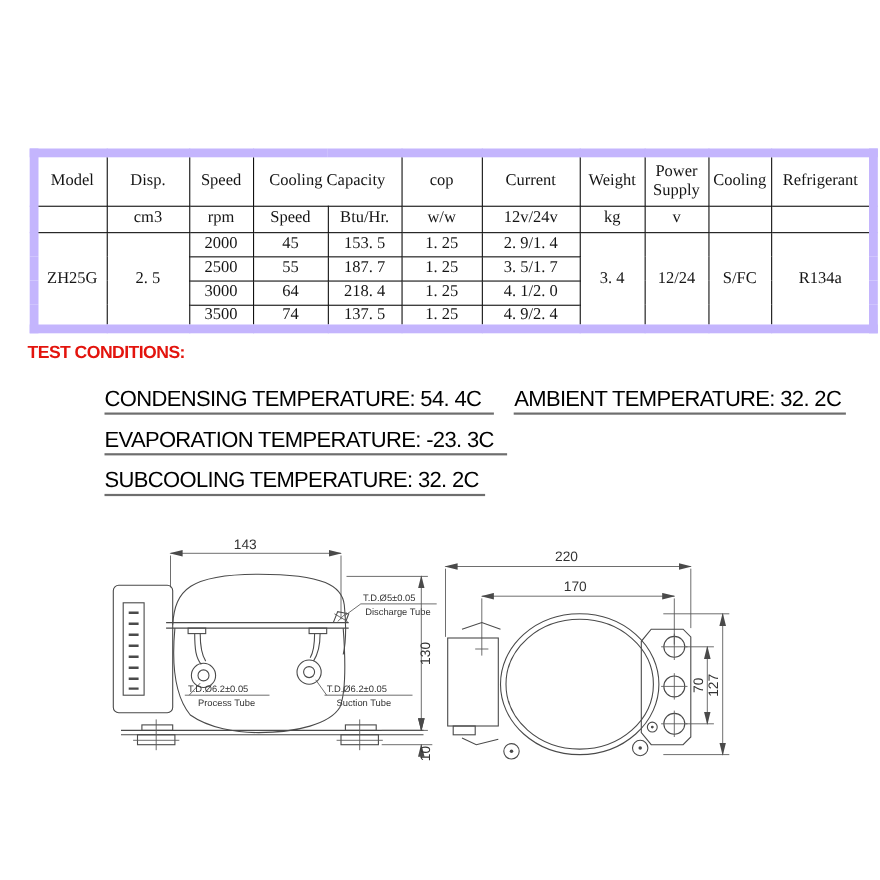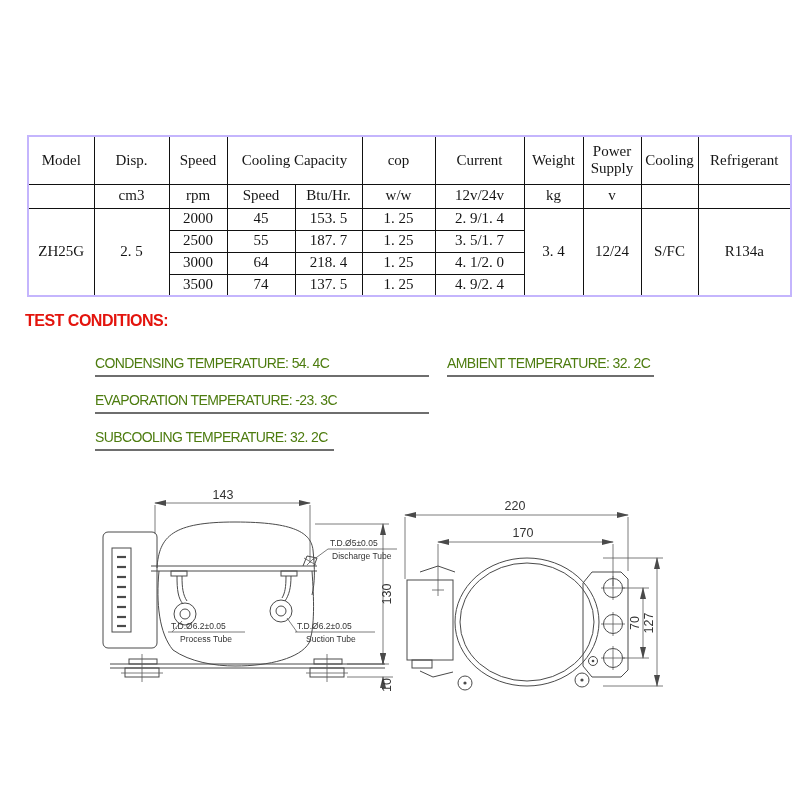--- a/index.html
+++ b/index.html
@@ -1,34 +1,34 @@
 <!DOCTYPE html>
 <html><head>
 <meta charset="utf-8">
 <style>
   html,body{margin:0;padding:0;background:#fff;}
   body{width:800px;height:800px;position:relative;overflow:hidden;
        font-family:"Liberation Serif", serif;color:#151515;}
 
   
   .spec-table{position:absolute;left:27px;top:135px;width:763px;
-              border-collapse:collapse;table-layout:fixed;border:2px solid #c4b5fd;}
+              border-collapse:collapse;table-layout:fixed;border:8px solid #c4b5fd;}
   .spec-table td{border:1px solid #111;text-align:center;vertical-align:middle;
                  font-size:15px;line-height:1.15;padding:0;color:#151515;}
   tr.r-head{height:48px;}
   tr.r-units{height:24px;}
   tr.r-data{height:22px;}
 
   
   .tc-title{position:absolute;left:25px;top:312px;
             font-family:"Liberation Sans", sans-serif;font-weight:700;
             font-size:16px;letter-spacing:-0.5px;color:#e3140d;}
   .cond-lines{position:absolute;left:95px;top:352px;
-              font-family:"Liberation Sans", sans-serif;font-size:14px;
-              letter-spacing:-0.6px;color:#4d7c0f;}
+              font-family:"Liberation Sans", sans-serif;font-size:20px;
+              letter-spacing:-0.6px;color:#000000;}
   .cond-line{display:flex;gap:18px;margin-bottom:12px;align-items:flex-end;}
   .cond-seg{border-bottom:2px solid #6e6e6e;padding-bottom:1px;line-height:22px;
             white-space:nowrap;}
   .cond-left{min-width:322px;padding-right:12px;}
   .cond-right{padding-right:4px;}
   .cond-right:empty{display:none;border:none;}
 
   
   .drawing{position:absolute;}
   #side-view{left:85px;top:478px;}

